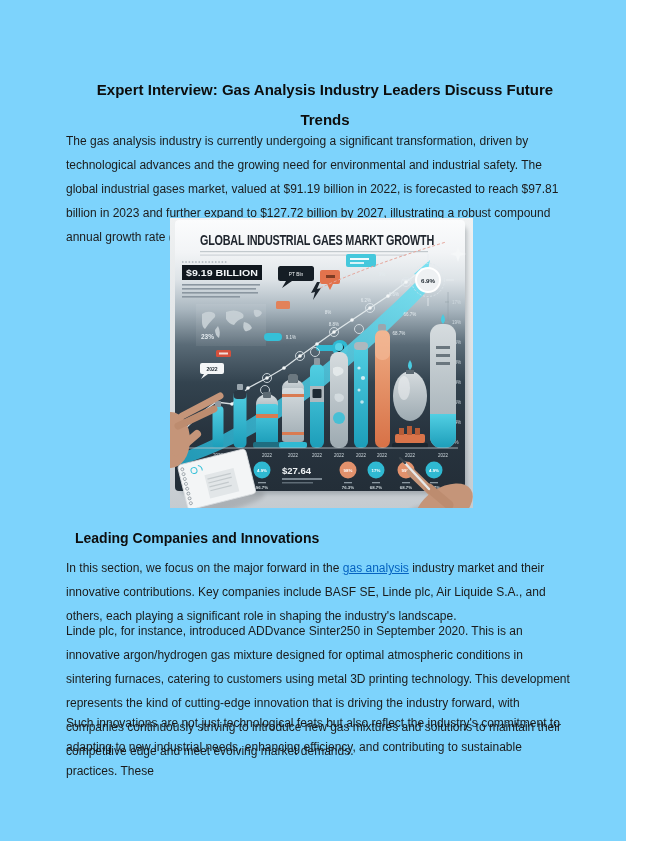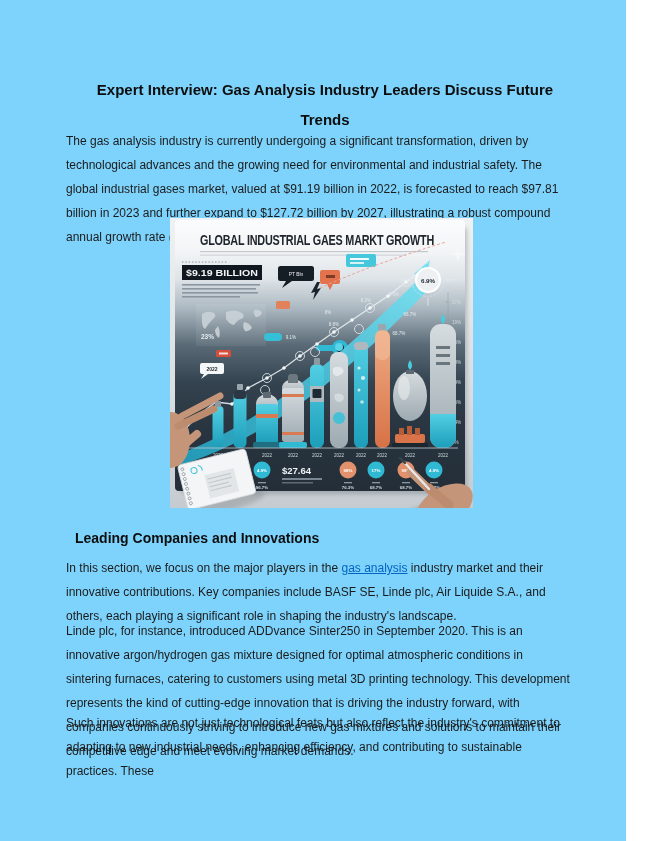--- a/index.html
+++ b/index.html
@@ -370,19 +370,19 @@
         <path d="M270,282 L241,254" stroke="#c59579" stroke-width="8.5" stroke-linecap="round"></path>
         <path d="M279,287 L259,270" stroke="#bd8c6f" stroke-width="9" stroke-linecap="round"></path>
         <path d="M234,244 L259,271" stroke="#e6e9ea" stroke-width="2.4" stroke-linecap="round"></path>
         <path d="M230,240 L235,245" stroke="#39444d" stroke-width="2.4" stroke-linecap="round"></path>
       </g>
     </svg>
   </div>
 
   <div class="h2">Leading Companies and Innovations</div>
 
-  <div class="para p2"><span>In this section, we focus on the major players in the </span><span class="doc-link">gas analysis</span><span> industry market and their innovative contributions. Key companies include BASF SE, Linde plc, Air Liquide S.A., and others, each playing a significant role in shaping the industry's landscape.</span></div>
+  <div class="para p2"><span>In this section, we focus on the major forward in the </span><span class="doc-link">gas analysis</span><span> industry market and their innovative contributions. Key companies include BASF SE, Linde plc, Air Liquide S.A., and others, each playing a significant role in shaping the industry's landscape.</span></div>
 
   <div class="para p3">Linde plc, for instance, introduced ADDvance Sinter250 in September 2020. This is an innovative argon/hydrogen gas mixture designed for optimal atmospheric conditions in sintering furnaces, catering to customers using metal 3D printing technology. This development represents the kind of cutting-edge innovation that is driving the industry forward, with companies continuously striving to introduce new gas mixtures and solutions to maintain their competitive edge and meet evolving market demands.</div>
 
   <div class="para p4">Such innovations are not just technological feats but also reflect the industry's commitment to adapting to new industrial needs, enhancing efficiency, and contributing to sustainable practices. These</div>
 
 </div>
 
 </body></html>

